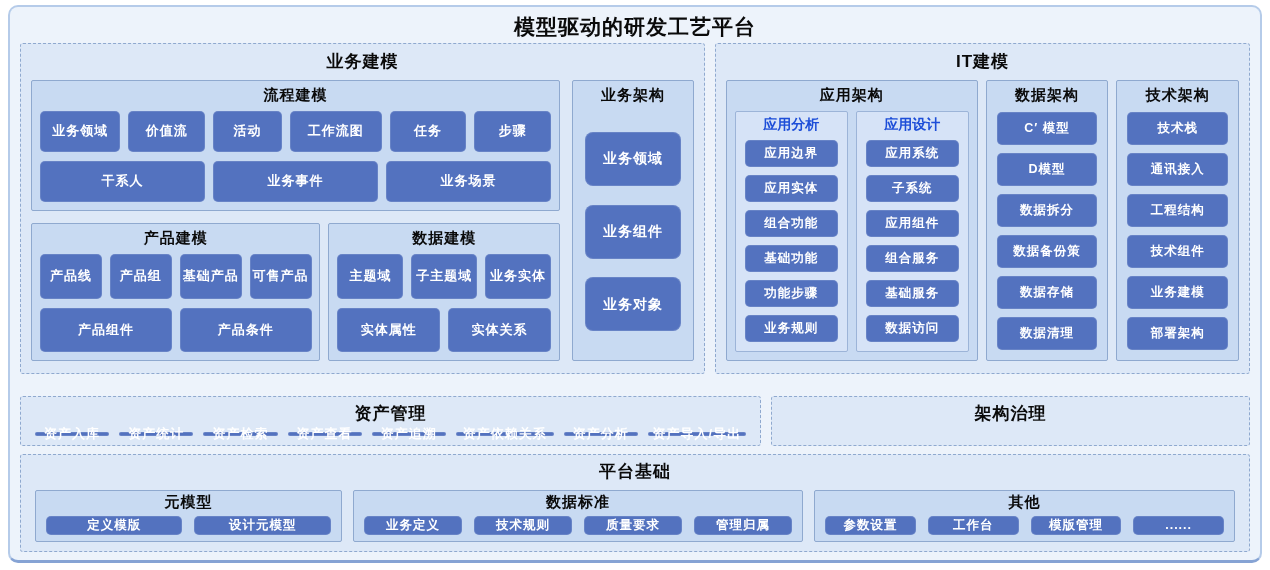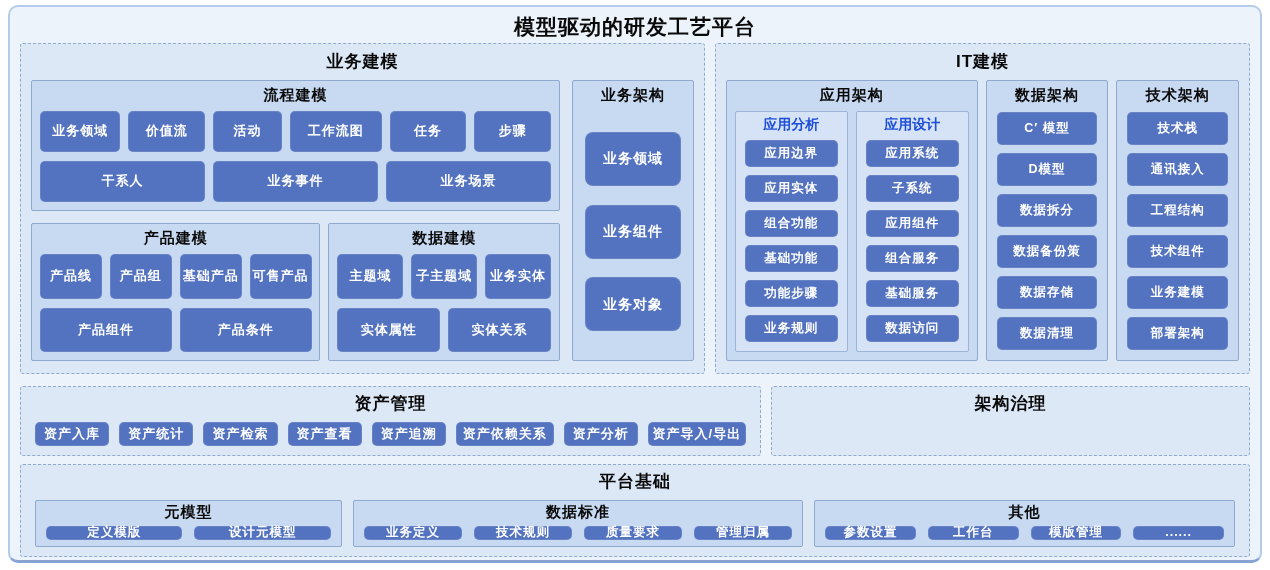--- a/index.html
+++ b/index.html
@@ -66,21 +66,21 @@
   .col-buttons{flex:1;display:flex;flex-direction:column;justify-content:space-evenly;padding:2px 4px;}
   .ba-btn{height:54px;border-radius:8px;font-size:14px;}
   
   .it-body{flex:1;display:flex;gap:8px;min-height:0;}
   .app-box{flex:250;}
   .narrow-box{flex:112;}
   .app-split{flex:1;display:flex;gap:8px;min-height:0;}
   .stack{flex:1;display:flex;flex-direction:column;gap:8px;min-height:0;padding:1px 2px 2px;}
   .stack .btn{flex:1;font-size:12.5px;}
   
-  .row-mid{display:flex;gap:10px;height:70px;margin-top:12px;flex:0 0 auto;}
+  .row-mid{display:flex;gap:10px;height:50px;margin-top:22px;flex:0 0 auto;}
   .sec-asset{flex:750;padding:3px 14px 9px;}
   .sec-gov{flex:474;padding:3px 14px 9px;}
   .chip-row{flex:1;display:flex;gap:10px;min-height:0;}
   .chip-row .btn{flex:1;}
   
   .sec-platform{margin-top:8px;flex:1;padding:3px 14px 9px;}
   .platform-body{flex:1;display:flex;gap:11px;min-height:0;}
   .pf-box{padding:1px 10px 6px;}
   .pf-box .box-title{margin:1px 0 4px;}
   .pf-meta{flex:225;}

